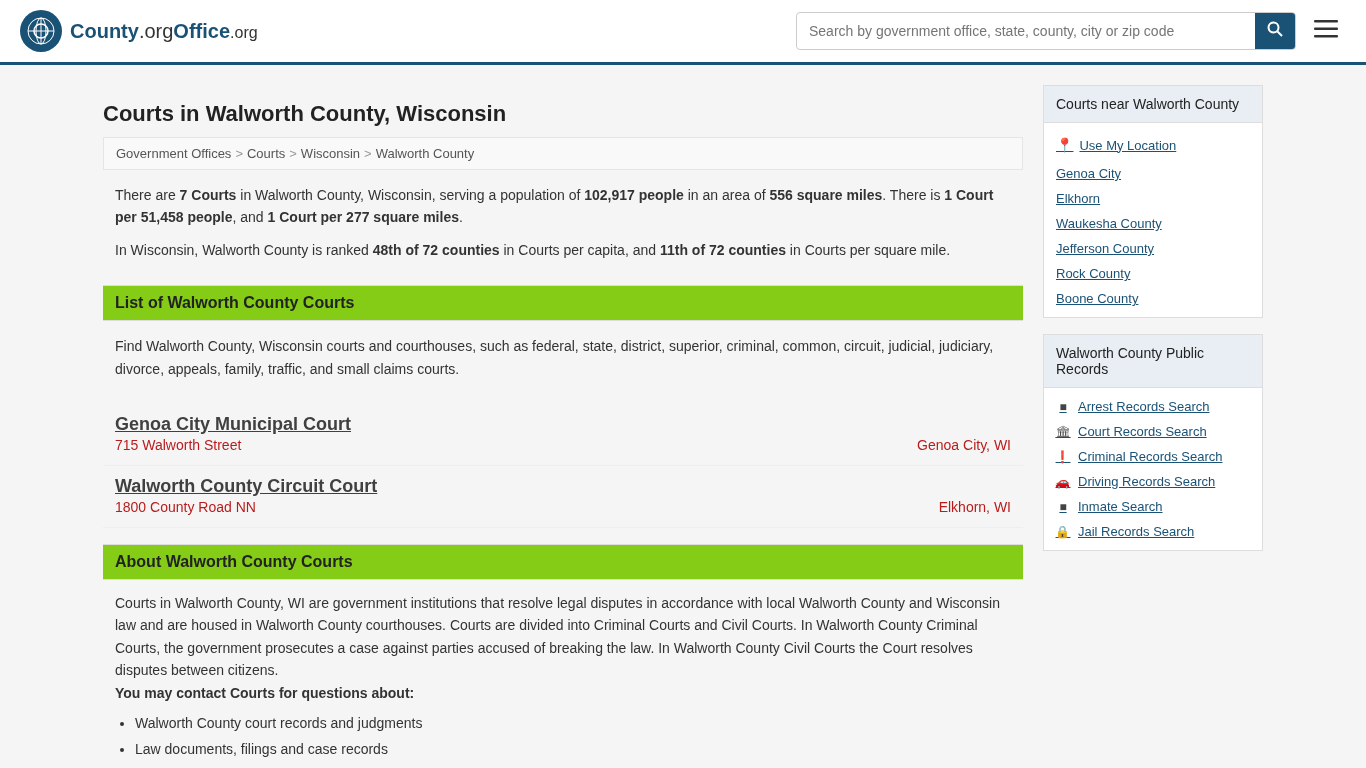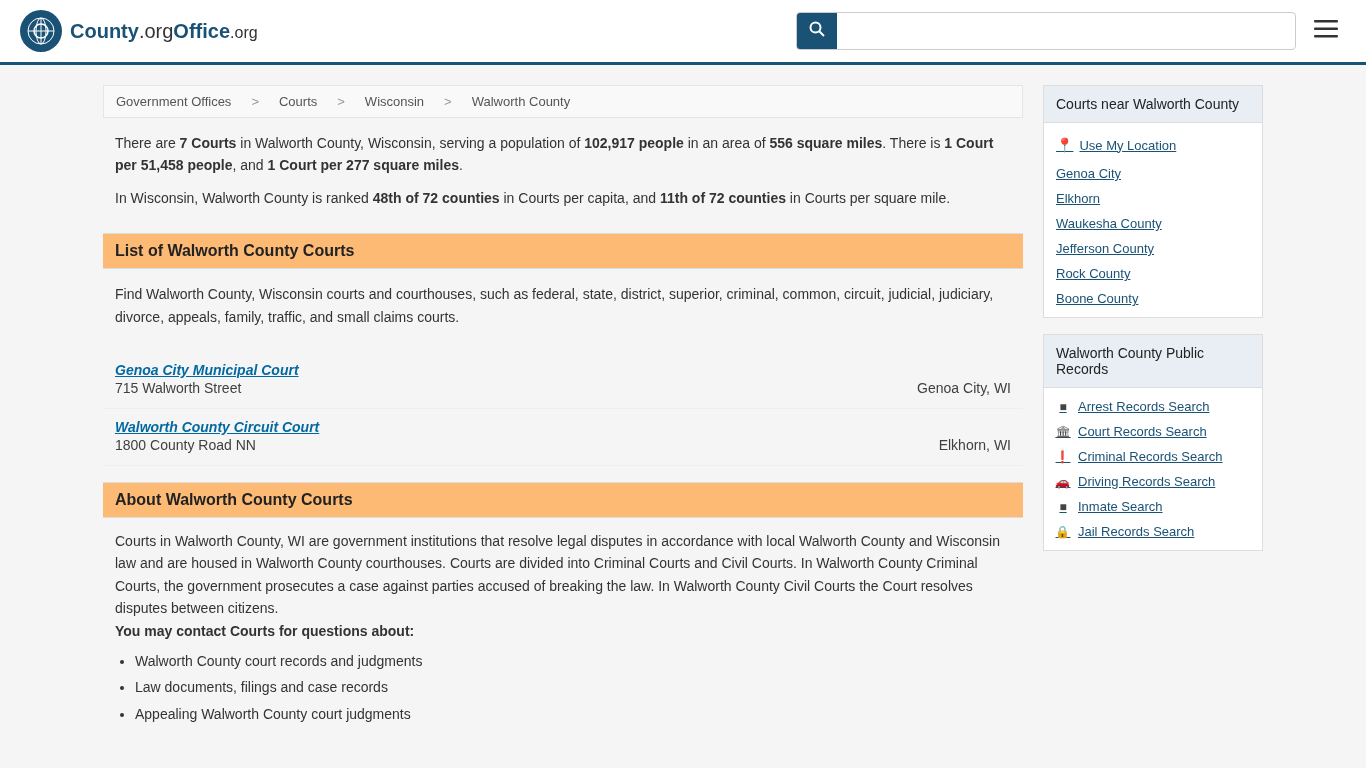--- a/index.html
+++ b/index.html
@@ -100,64 +100,63 @@
 
     
     .breadcrumb {
       background: #f9f9f9;
       border: 1px solid #e5e5e5;
       padding: 8px 12px;
       font-size: 13px;
       color: #555;
       display: flex;
       align-items: center;
-      gap: 20px;
+      gap: 4px;
       flex-wrap: wrap;
     }
     .breadcrumb a {
       color: #555;
       text-decoration: none;
     }
     .breadcrumb .sep { color: #999; }
 
     
     .content-block {
       padding: 14px 12px;
       line-height: 1.6;
       font-size: 14px;
     }
     .content-block p { margin-bottom: 10px; }
 
     .section-header {
-      background: #fdba74;
+      background: #84cc16;
       border-top: 1px solid #ddd;
       border-bottom: 1px solid #ddd;
       padding: 8px 12px;
       font-size: 16px;
       font-weight: bold;
       color: #222;
     }
 
     
     .court-item {
       padding: 10px 12px;
       border-bottom: 1px solid #eee;
     }
     .court-item a {
-      color: #0369a1;
+      color: #404040;
       text-decoration: underline;
       font-weight: bold;
-      font-size: 14px;
-      font-style: italic;
+      font-size: 18px;
     }
     .court-address-row {
       display: flex;
       justify-content: space-between;
       font-size: 14px;
-      color: #404040;
+      color: #b91c1c;
       padding: 2px 0;
     }
 
     
     .sidebar-section {
       background: #fff;
       border: 1px solid #ddd;
       margin-bottom: 16px;
     }
     .sidebar-header {
@@ -241,40 +240,42 @@
         <line x1="1" y1="14" x2="27" y2="14" stroke="white" stroke-width="1"></line>
         <ellipse cx="14" cy="14" rx="5" ry="13" fill="none" stroke="white" stroke-width="1"></ellipse>
       </svg>
     </div>
     <div class="logo-text">
       County<span>.org</span>Office<span style="color:#333;font-weight:normal;font-size:16px">.org</span>
     </div>
   </div>
   <div class="header-right">
     <div class="search-bar">
+      <input type="text" placeholder="Search by government office, state, county, city or zip code" style="">
       <button class="search-btn">
         <svg width="16" height="16" viewBox="0 0 16 16" fill="white">
           <circle cx="6.5" cy="6.5" r="5" stroke="white" stroke-width="2" fill="none"></circle>
           <line x1="10.5" y1="10.5" x2="15" y2="15" stroke="white" stroke-width="2"></line>
         </svg>
       </button>
     </div>
     <button class="menu-btn">
       <svg width="24" height="18" viewBox="0 0 24 18" fill="none">
         <rect y="0" width="24" height="2.5" rx="1" fill="#333"></rect>
         <rect y="7.5" width="24" height="2.5" rx="1" fill="#333"></rect>
         <rect y="15" width="24" height="2.5" rx="1" fill="#333"></rect>
       </svg>
     </button>
   </div>
 </header>
 
 <div class="container">
   <div style="flex:1">
 
+    <h1 class="page-title">Courts in Walworth County, Wisconsin</h1>
 
     <div class="breadcrumb">
       <a href="#">Government Offices</a>
       <span class="sep">&gt;</span>
       <a href="#">Courts</a>
       <span class="sep">&gt;</span>
       <a href="#">Wisconsin</a>
       <span class="sep">&gt;</span>
       <span>Walworth County</span>
     </div>

